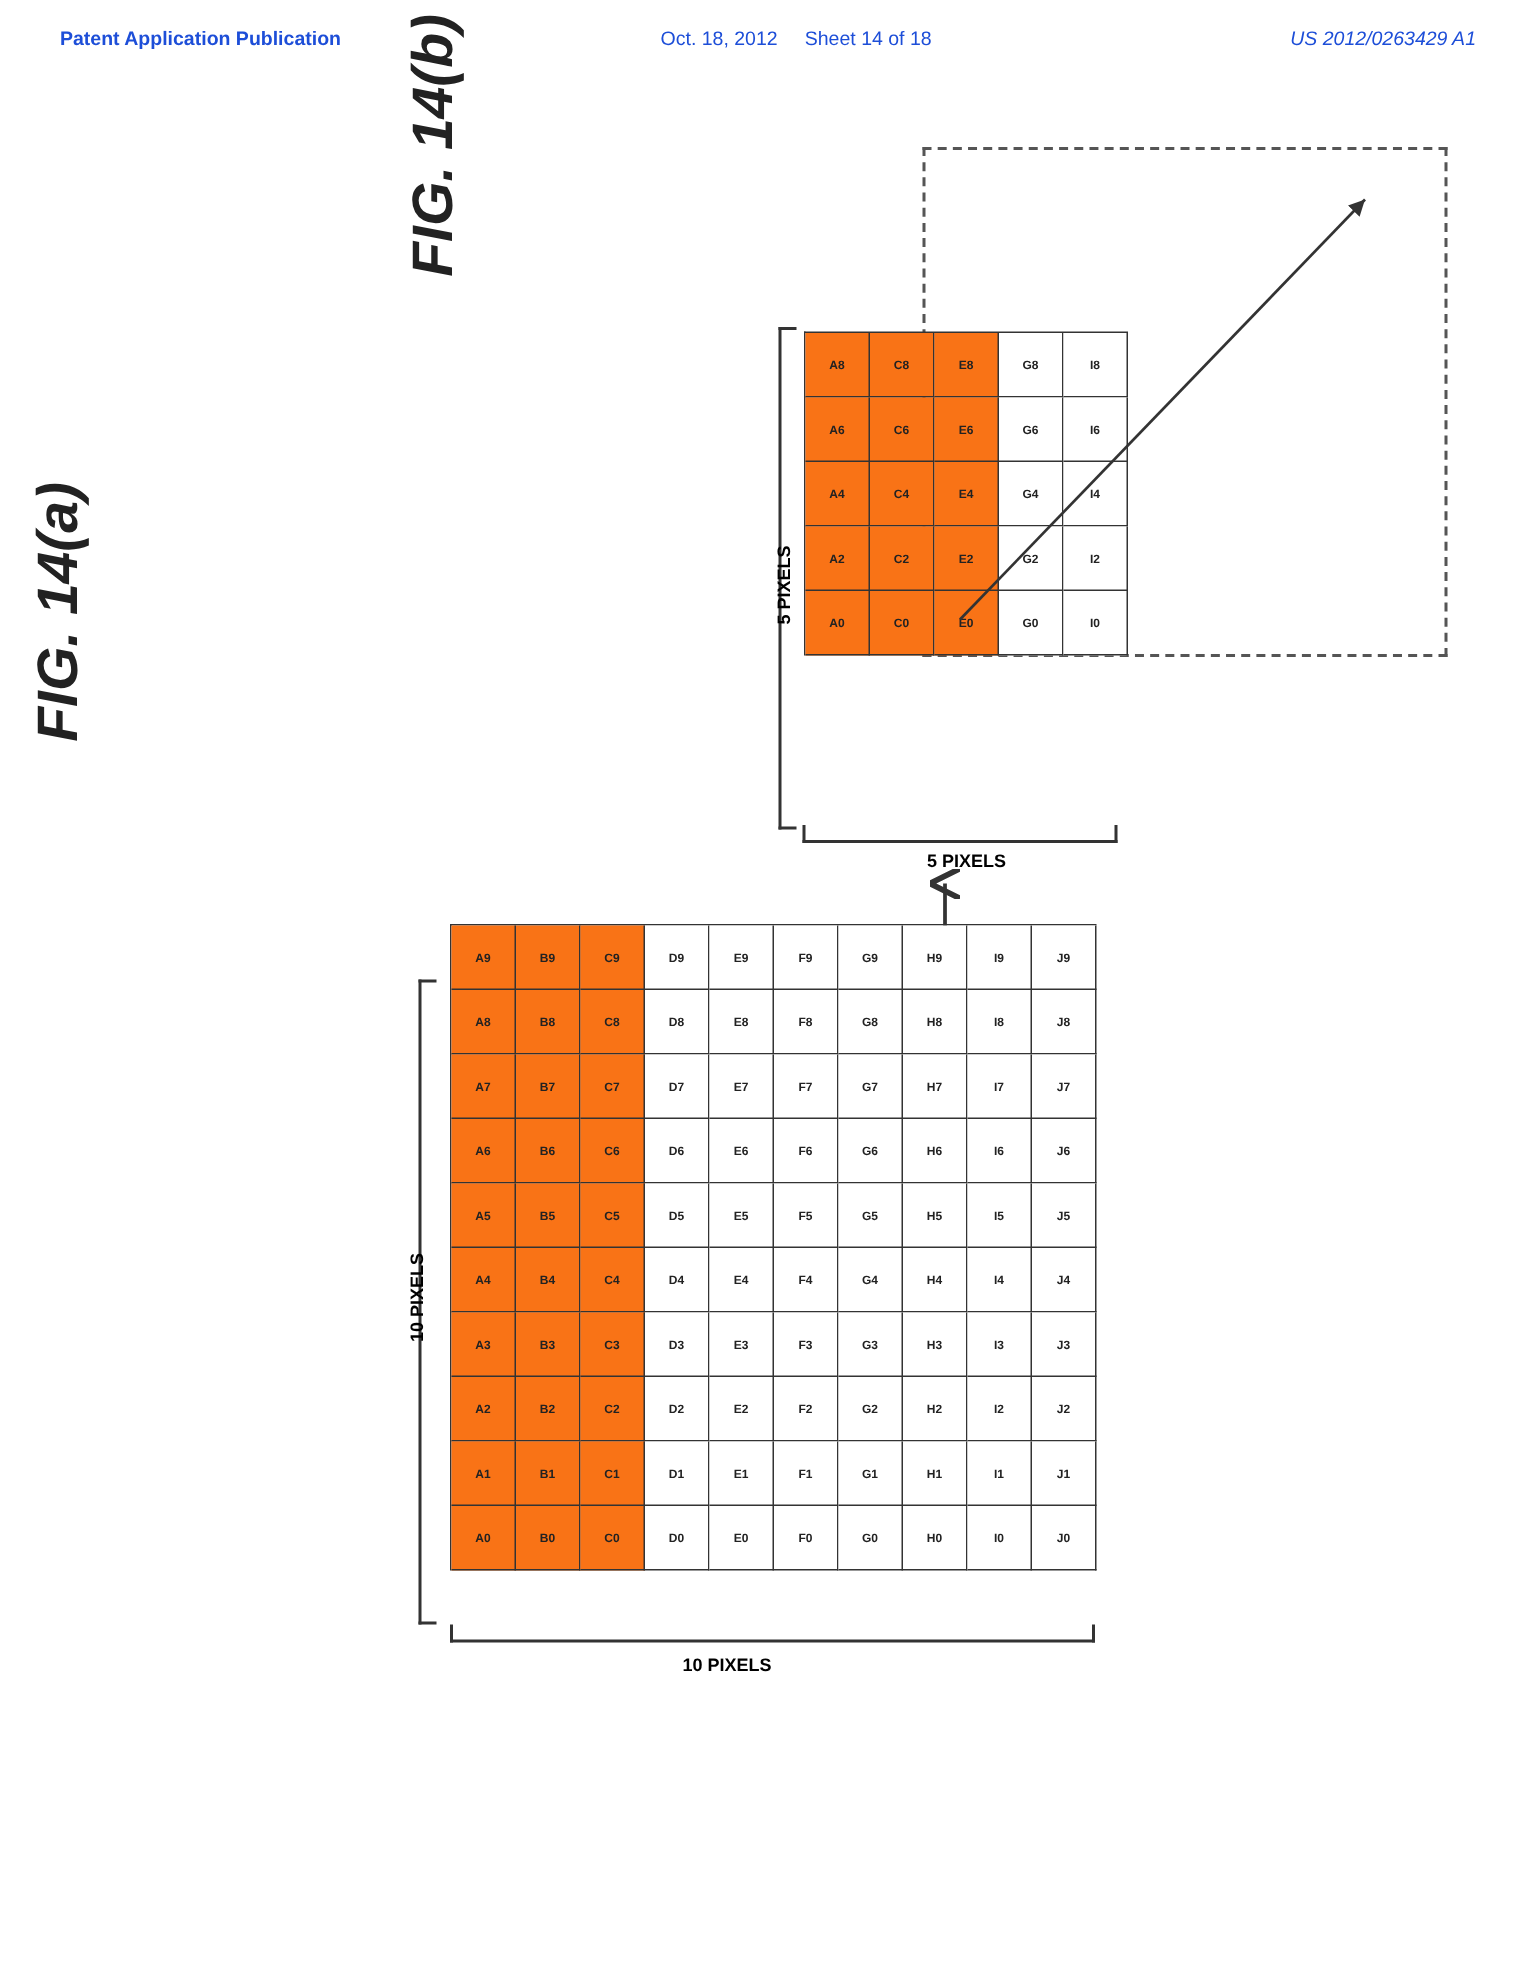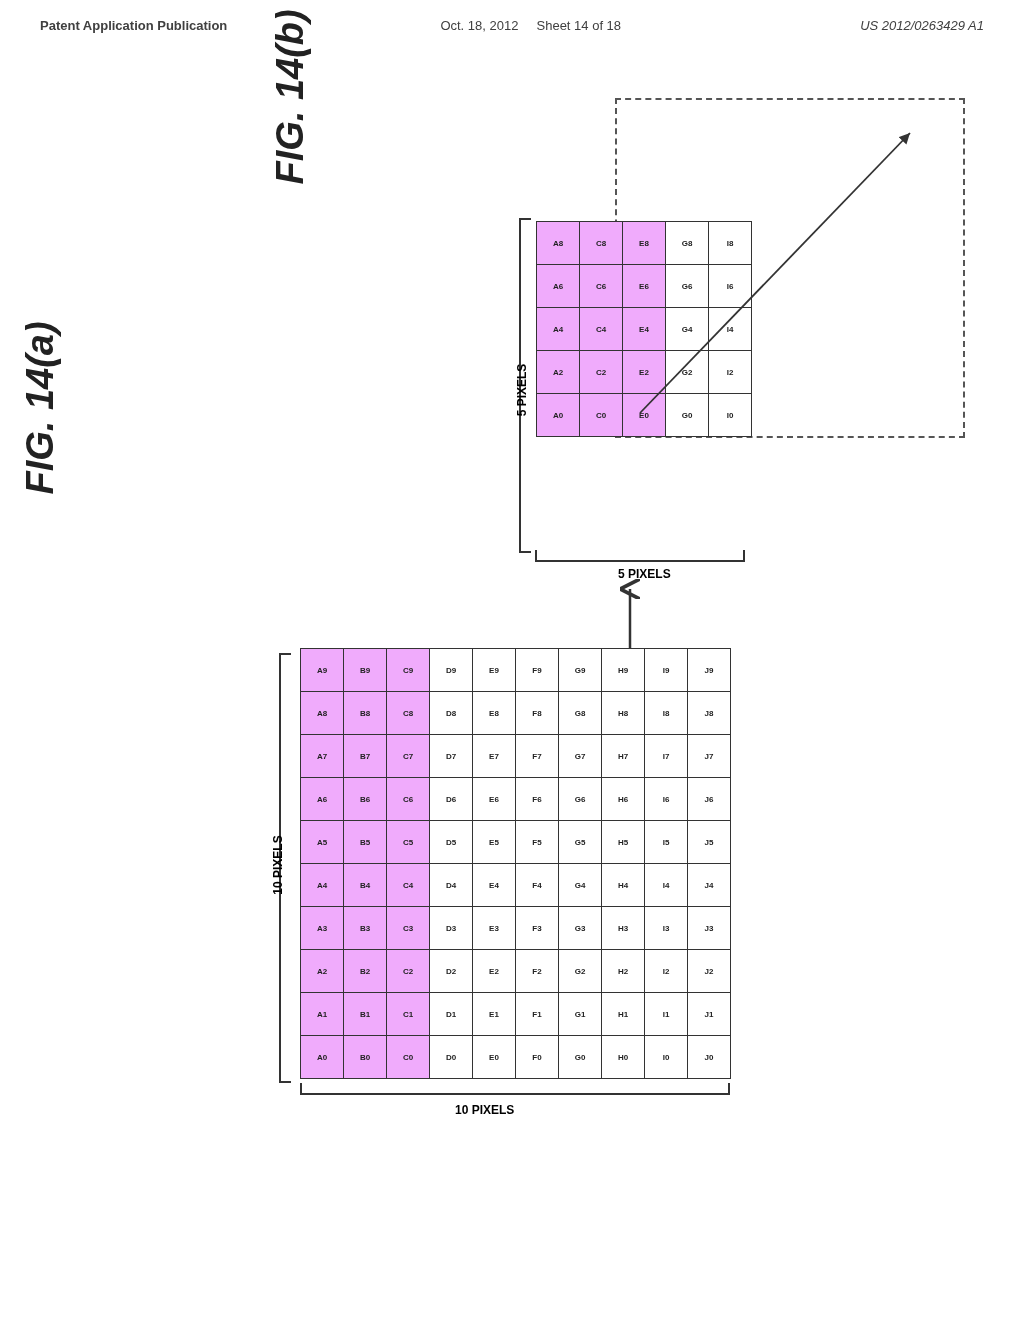--- a/index.html
+++ b/index.html
@@ -12,21 +12,21 @@
       position: relative;
     }
 
     
     .header {
       display: flex;
       justify-content: space-between;
       align-items: flex-start;
       padding: 18px 40px 0 40px;
       font-size: 13px;
-      color: #404040;
+      color: #1d4ed8;
     }
     .header-left { font-weight: bold; }
     .header-center { text-align: right; }
     .header-right { font-style: italic; margin-left: 26px; }
 
     
     .content {
       position: relative;
       width: 100%;
       height: calc(100% - 60px);
@@ -74,21 +74,21 @@
       display: flex;
       align-items: center;
       justify-content: center;
       font-size: 8px;
       font-weight: bold;
       color: #222;
       background: #fff;
     }
 
     .pixel-cell.highlighted {
-      background: #f0abfc;
+      background: #f97316;
     }
 
     
     .bracket-left-a {
       position: absolute;
       left: 279px;
       top: 610px;
       width: 12px;
       height: 430px;
       border-top: 2px solid #333;
@@ -218,21 +218,21 @@
       </marker>
     </defs>
     <line x1="10" y1="310" x2="280" y2="30" stroke="#333" stroke-width="1.8" marker-end="url(#arrowhead-diag)"></line>
   </svg>
 
   <div class="fig-label-a">FIG. 14(a)</div>
 
   <div class="bracket-left-a"></div>
   <div style="position:absolute; left:248px; top:815px; font-size:12px; font-weight:bold; transform:rotate(-90deg); transform-origin:center center; white-space:nowrap;">10 PIXELS</div>
 
-  <div style="position:absolute; left:300px; top:605px;">
+  <div style="position:absolute; left:300px; top:573px;">
     <div class="pixel-grid" style="grid-template-columns: repeat(10, 43px); grid-template-rows: repeat(10, 43px);" id="grid-a">
         <div class="pixel-cell highlighted">A9</div>
         <div class="pixel-cell highlighted">B9</div>
         <div class="pixel-cell highlighted">C9</div>
         <div class="pixel-cell">D9</div>
         <div class="pixel-cell">E9</div>
         <div class="pixel-cell">F9</div>
         <div class="pixel-cell">G9</div>
         <div class="pixel-cell">H9</div>
         <div class="pixel-cell">I9</div>

